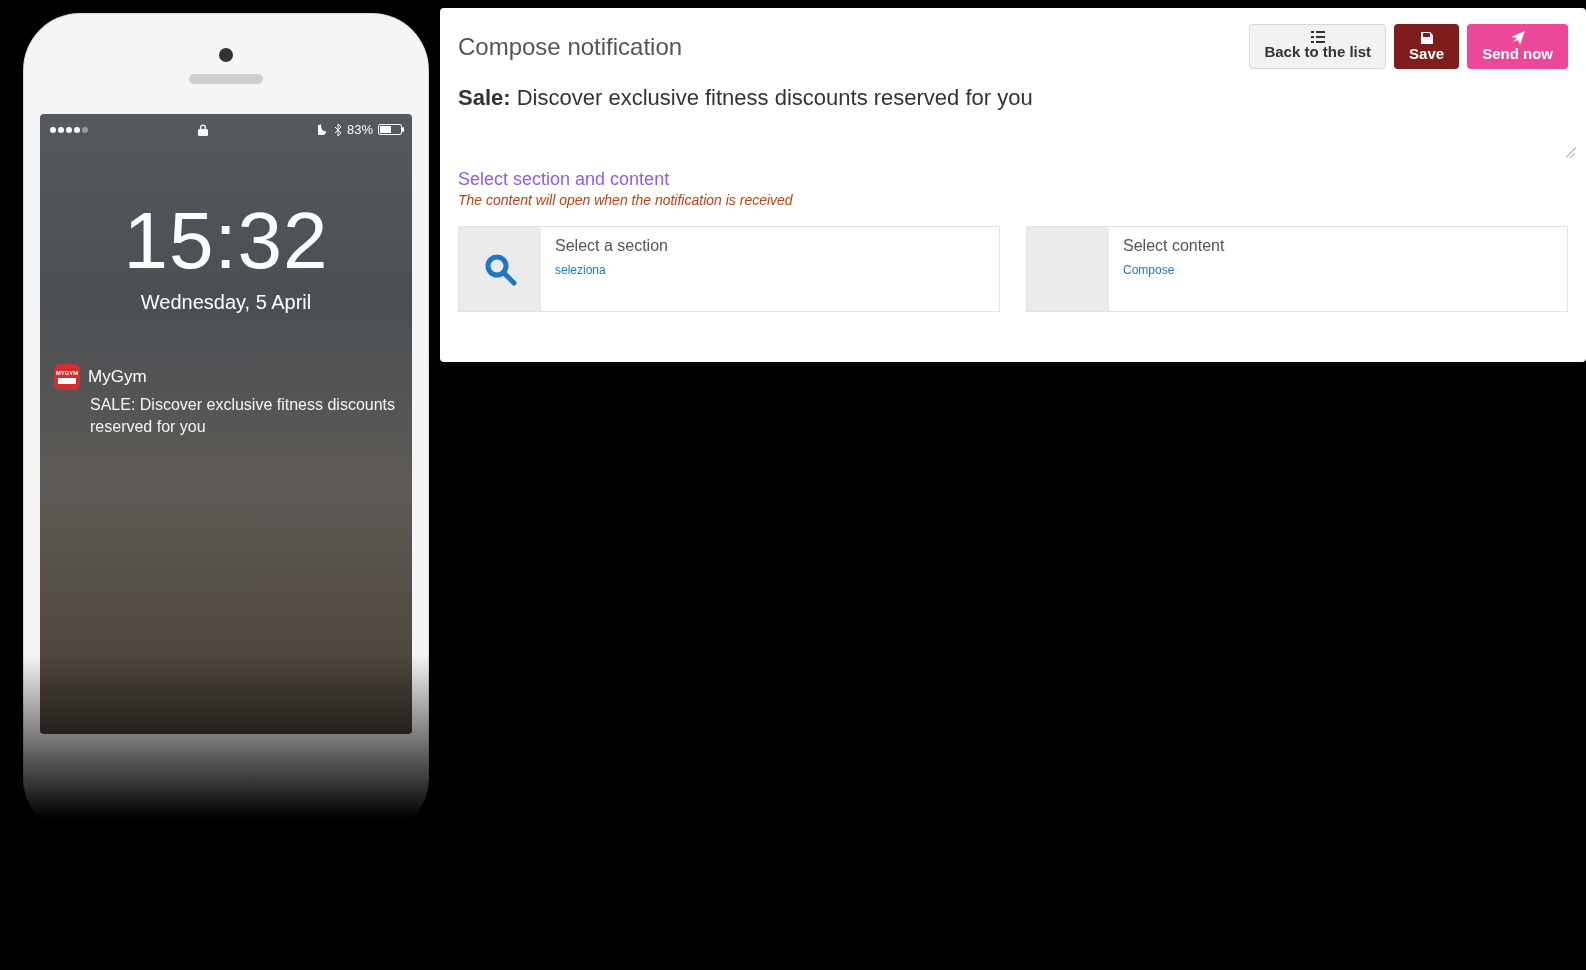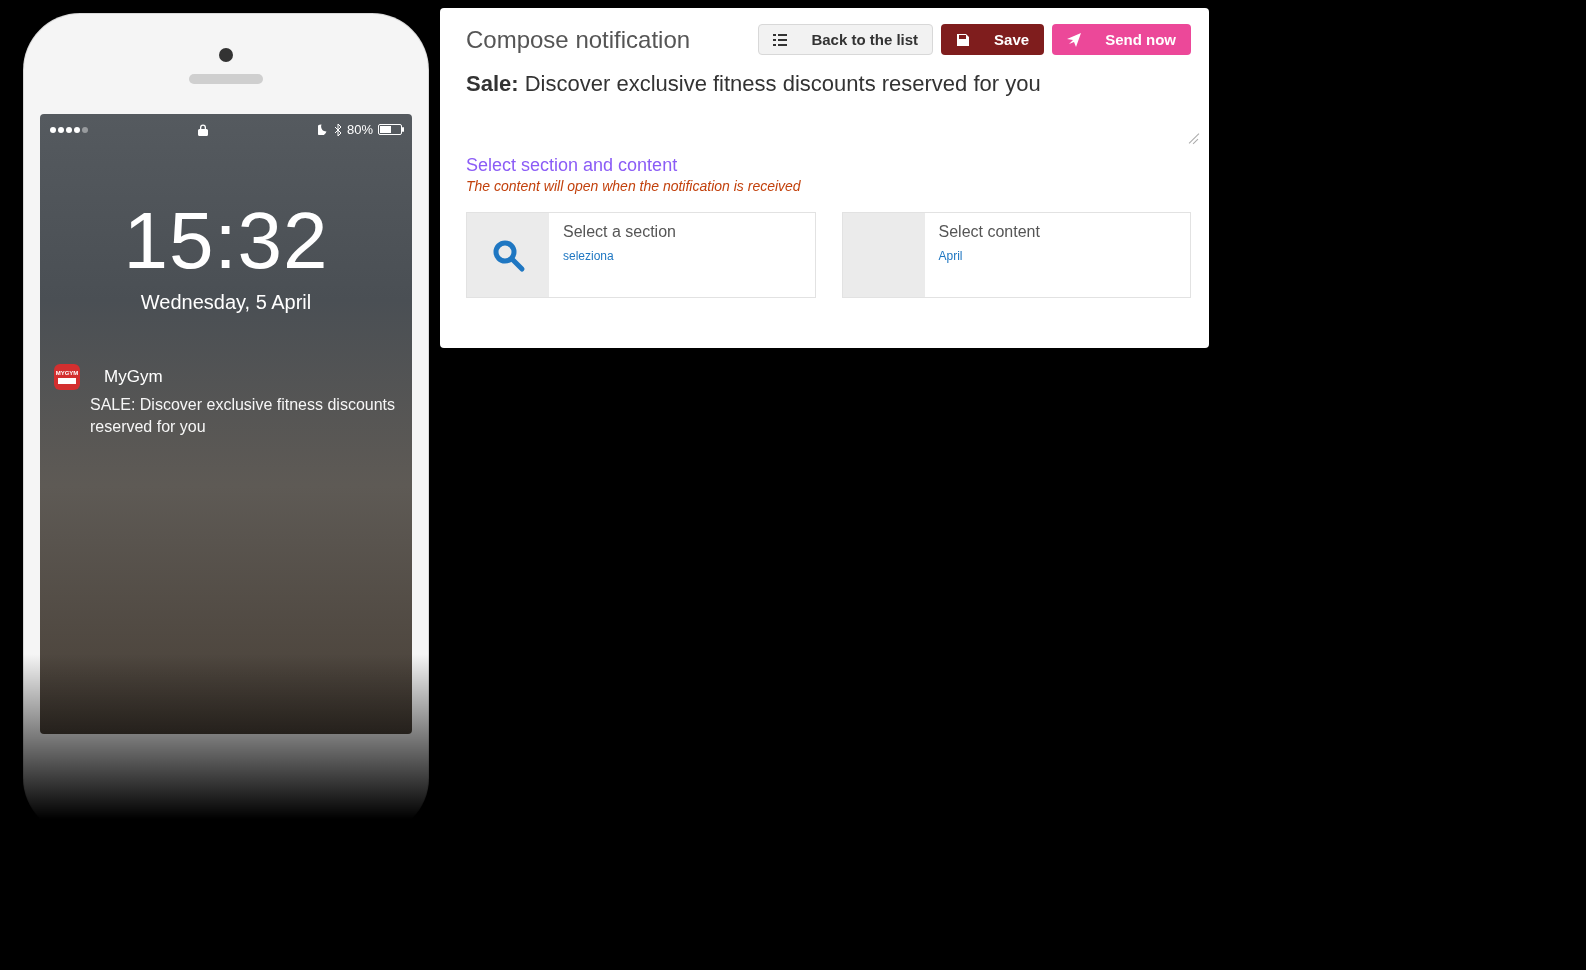--- a/index.html
+++ b/index.html
@@ -86,55 +86,56 @@
   .lock-clock {
     text-align: center;
     margin-top: 58px;
   }
   .lock-time { font-size: 80px; font-weight: 200; letter-spacing: 1px; }
   .lock-date { font-size: 20px; font-weight: 400; margin-top: 4px; }
 
   .notif-card {
     margin: 50px 14px 0 14px;
   }
-  .notif-header { display: flex; align-items: center; gap: 24px; }
+  .notif-header { display: flex; align-items: center; gap: 8px; }
   .app-badge {
     width: 26px; height: 26px; border-radius: 6px;
     background: #d32f2f;
     display: flex; flex-direction: column; align-items: center; justify-content: center;
     font-size: 6px; font-weight: 700; color: #fff;
   }
   .app-badge-bar { width: 18px; height: 6px; background: #fff; margin-top: 2px; }
   .notif-app { font-size: 17px; font-weight: 400; color: #fff; }
   .notif-body { font-size: 16px; padding-left: 36px; margin-top: 4px; line-height: 1.35; opacity: 0.95; }
 
   
   .panel {
     position: absolute;
     left: 440px;
     top: 8px;
-    width: 769px;
+    width: 1146px;
     background: #fff;
     border-radius: 4px;
-    padding: 16px 18px 50px 26px;
+    padding: 16px 18px 50px 18px;
     color: #333;
     box-shadow: 0 2px 14px rgba(0,0,0,0.15);
   }
   .panel-header {
     display: flex;
     justify-content: space-between;
     align-items: center;
   }
   .panel-title { font-size: 24px; font-weight: 400; color: #555; }
   .btn-row { display: flex; gap: 8px; }
   .btn {
-    display: inline-flex; align-items: center; gap: 24px;
+    display: inline-flex; align-items: center; gap: 0;
     padding: 6px 14px; border-radius: 4px;
     font-size: 15px; font-weight: 600; cursor: pointer;
     border: 1px solid transparent;
+    flex-direction: column;
   }
   .btn-default { background: #f2f2f2; border-color: #d8d8d8; color: #333; }
   .btn-primary { background: #7f1d1d; color: #fff; }
   .btn-success { background: #ec4899; color: #fff; }
 
   .compose-area {
     margin-top: 16px;
     border: none;
     padding: 0 0 32px 0;
     font-size: 22px;
@@ -203,21 +204,21 @@
         <span>
           <svg class="icon-svg" width="11" height="11" viewBox="0 0 11 11">
               <path fill="#fff" d="M8.5 7.5A5 5 0 013.5.6 5.5 5.5 0 108.5 7.5z"></path>
             </svg>
         </span>
         <span>
           <svg class="icon-svg" width="8" height="12" viewBox="0 0 8 12">
               <path stroke="#fff" stroke-width="1" fill="none" d="M1 3l6 6-3 3V0l3 3-6 6"></path>
             </svg>
         </span>
-        <span>80%</span>
+        <span>83%</span>
         <span class="battery-icon">
             <span class="battery-fill"></span>
           </span>
       </div>
     </div>
 
     <div class="lock-clock">
       <div class="lock-time">15:32</div>
       <div class="lock-date">Wednesday, 5 April</div>
     </div>
@@ -287,17 +288,17 @@
       </div>
       <div class="select-text">
         <div class="select-title">Select a section</div>
         <div class="select-link">seleziona</div>
       </div>
     </div>
     <div class="select-card">
       <div class="select-thumb"></div>
       <div class="select-text">
         <div class="select-title">Select content</div>
-        <div class="select-link">April</div>
+        <div class="select-link">Compose</div>
       </div>
     </div>
   </div>
 </div>
 
 </body></html>

